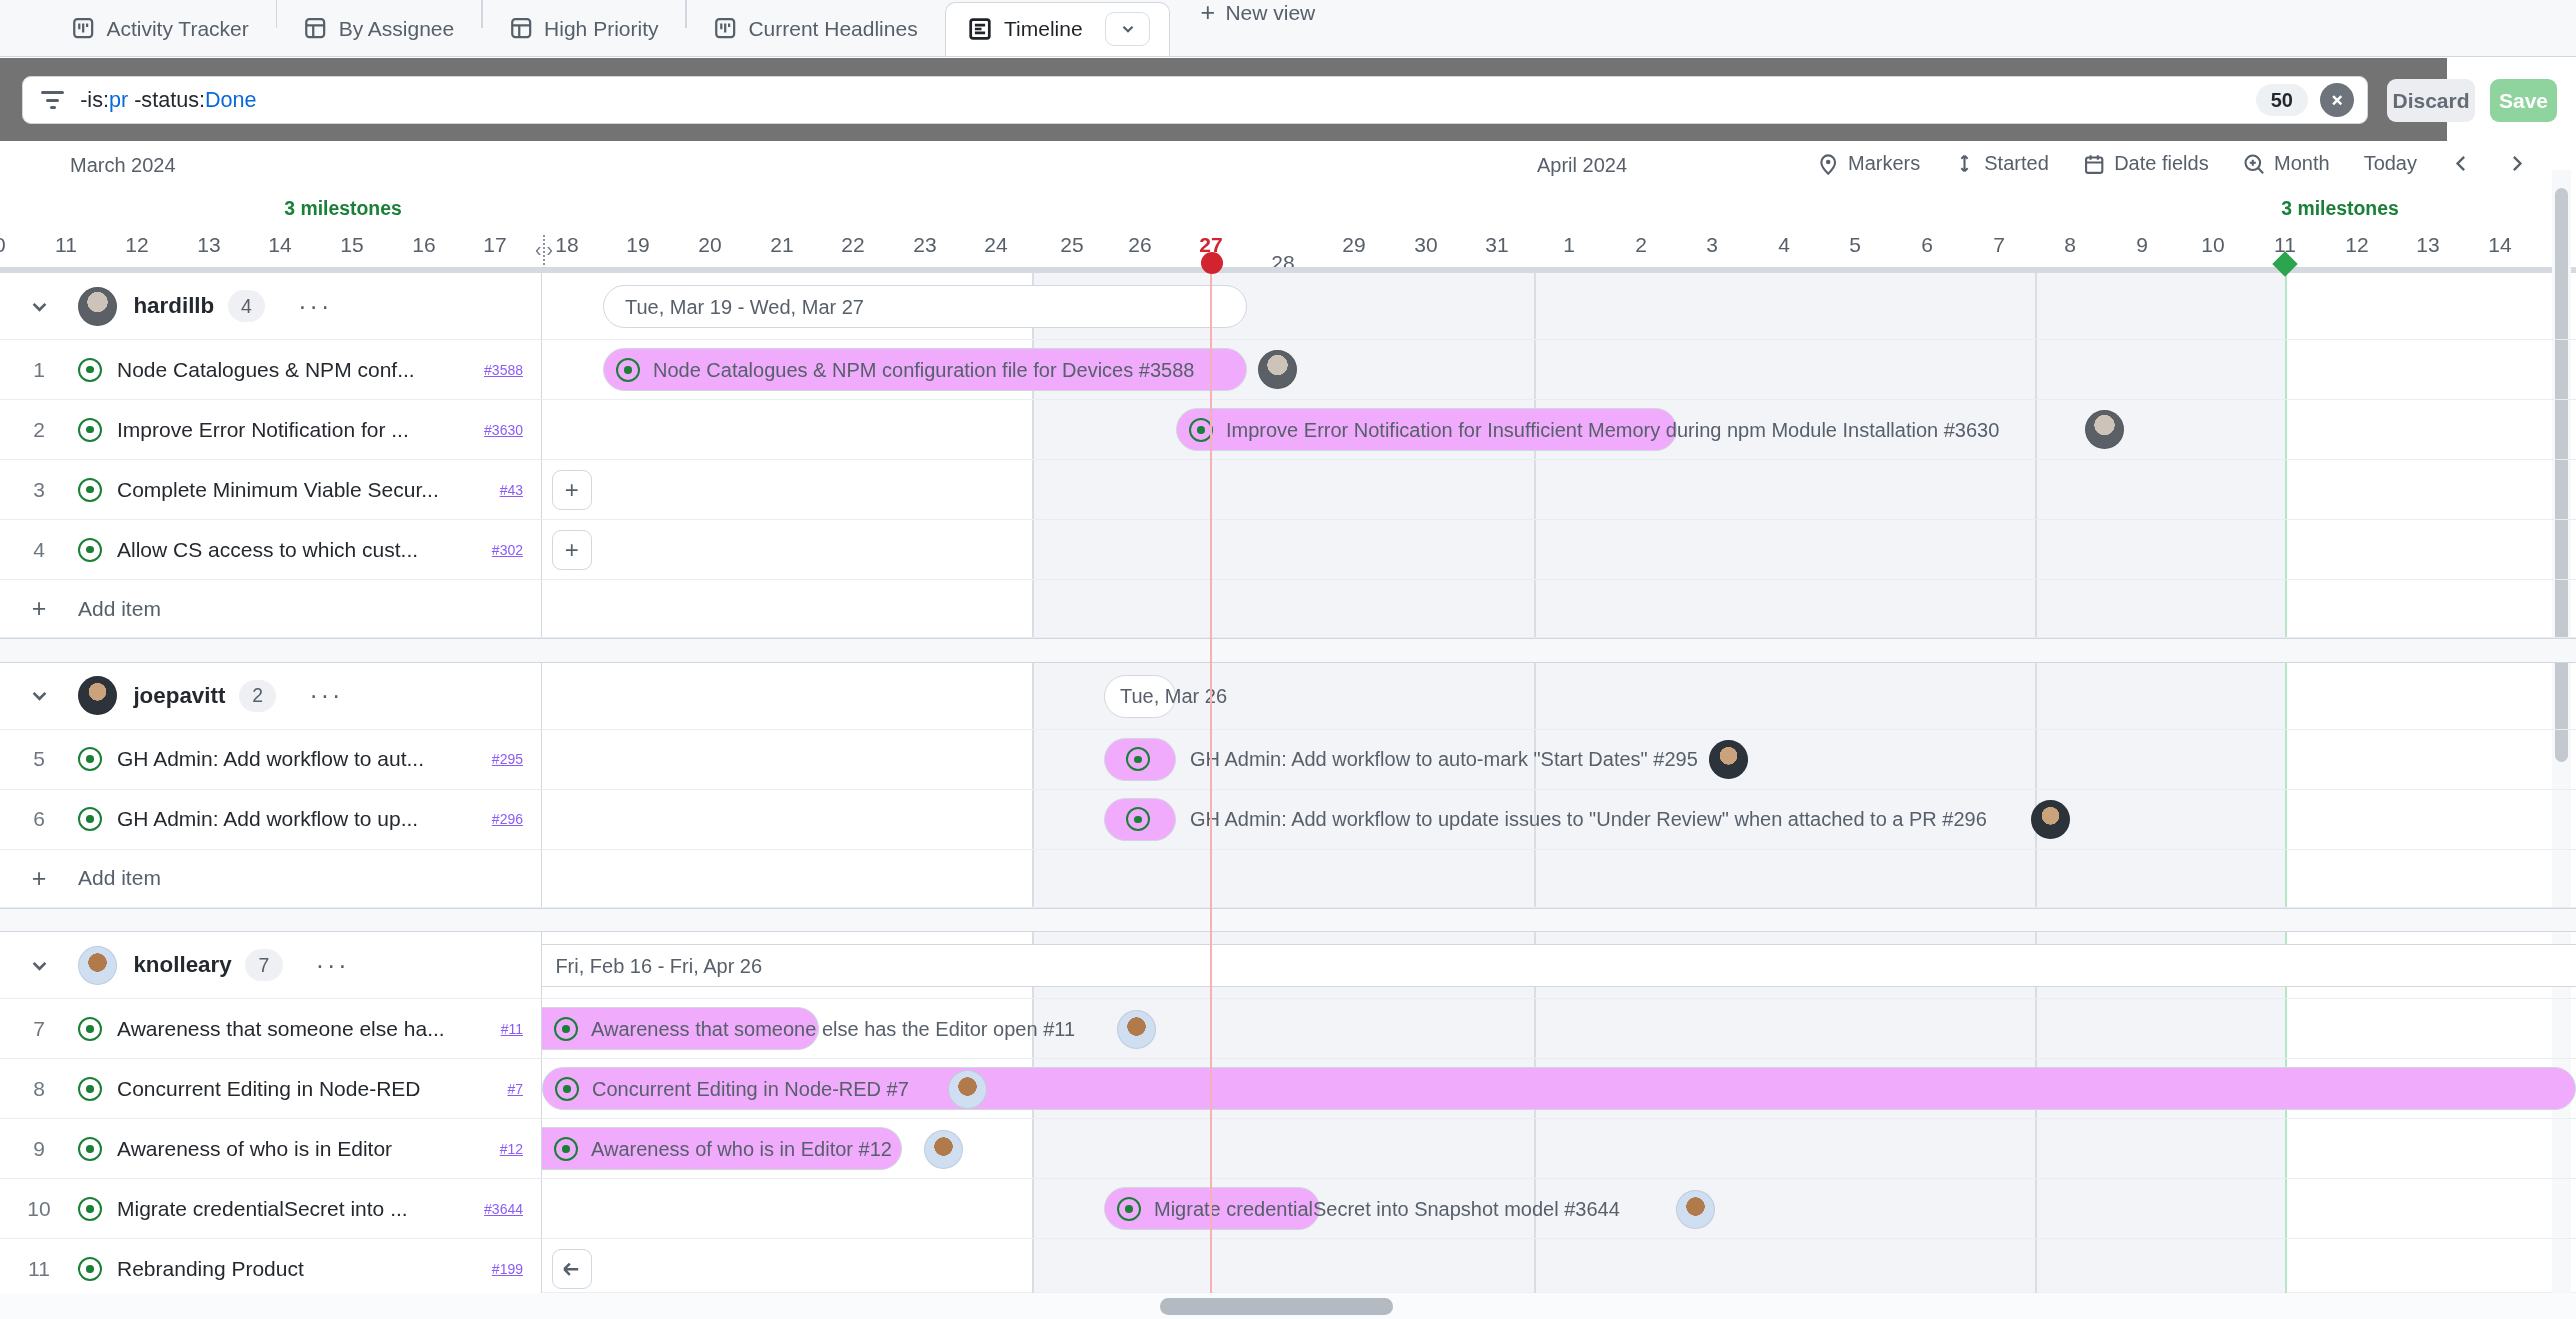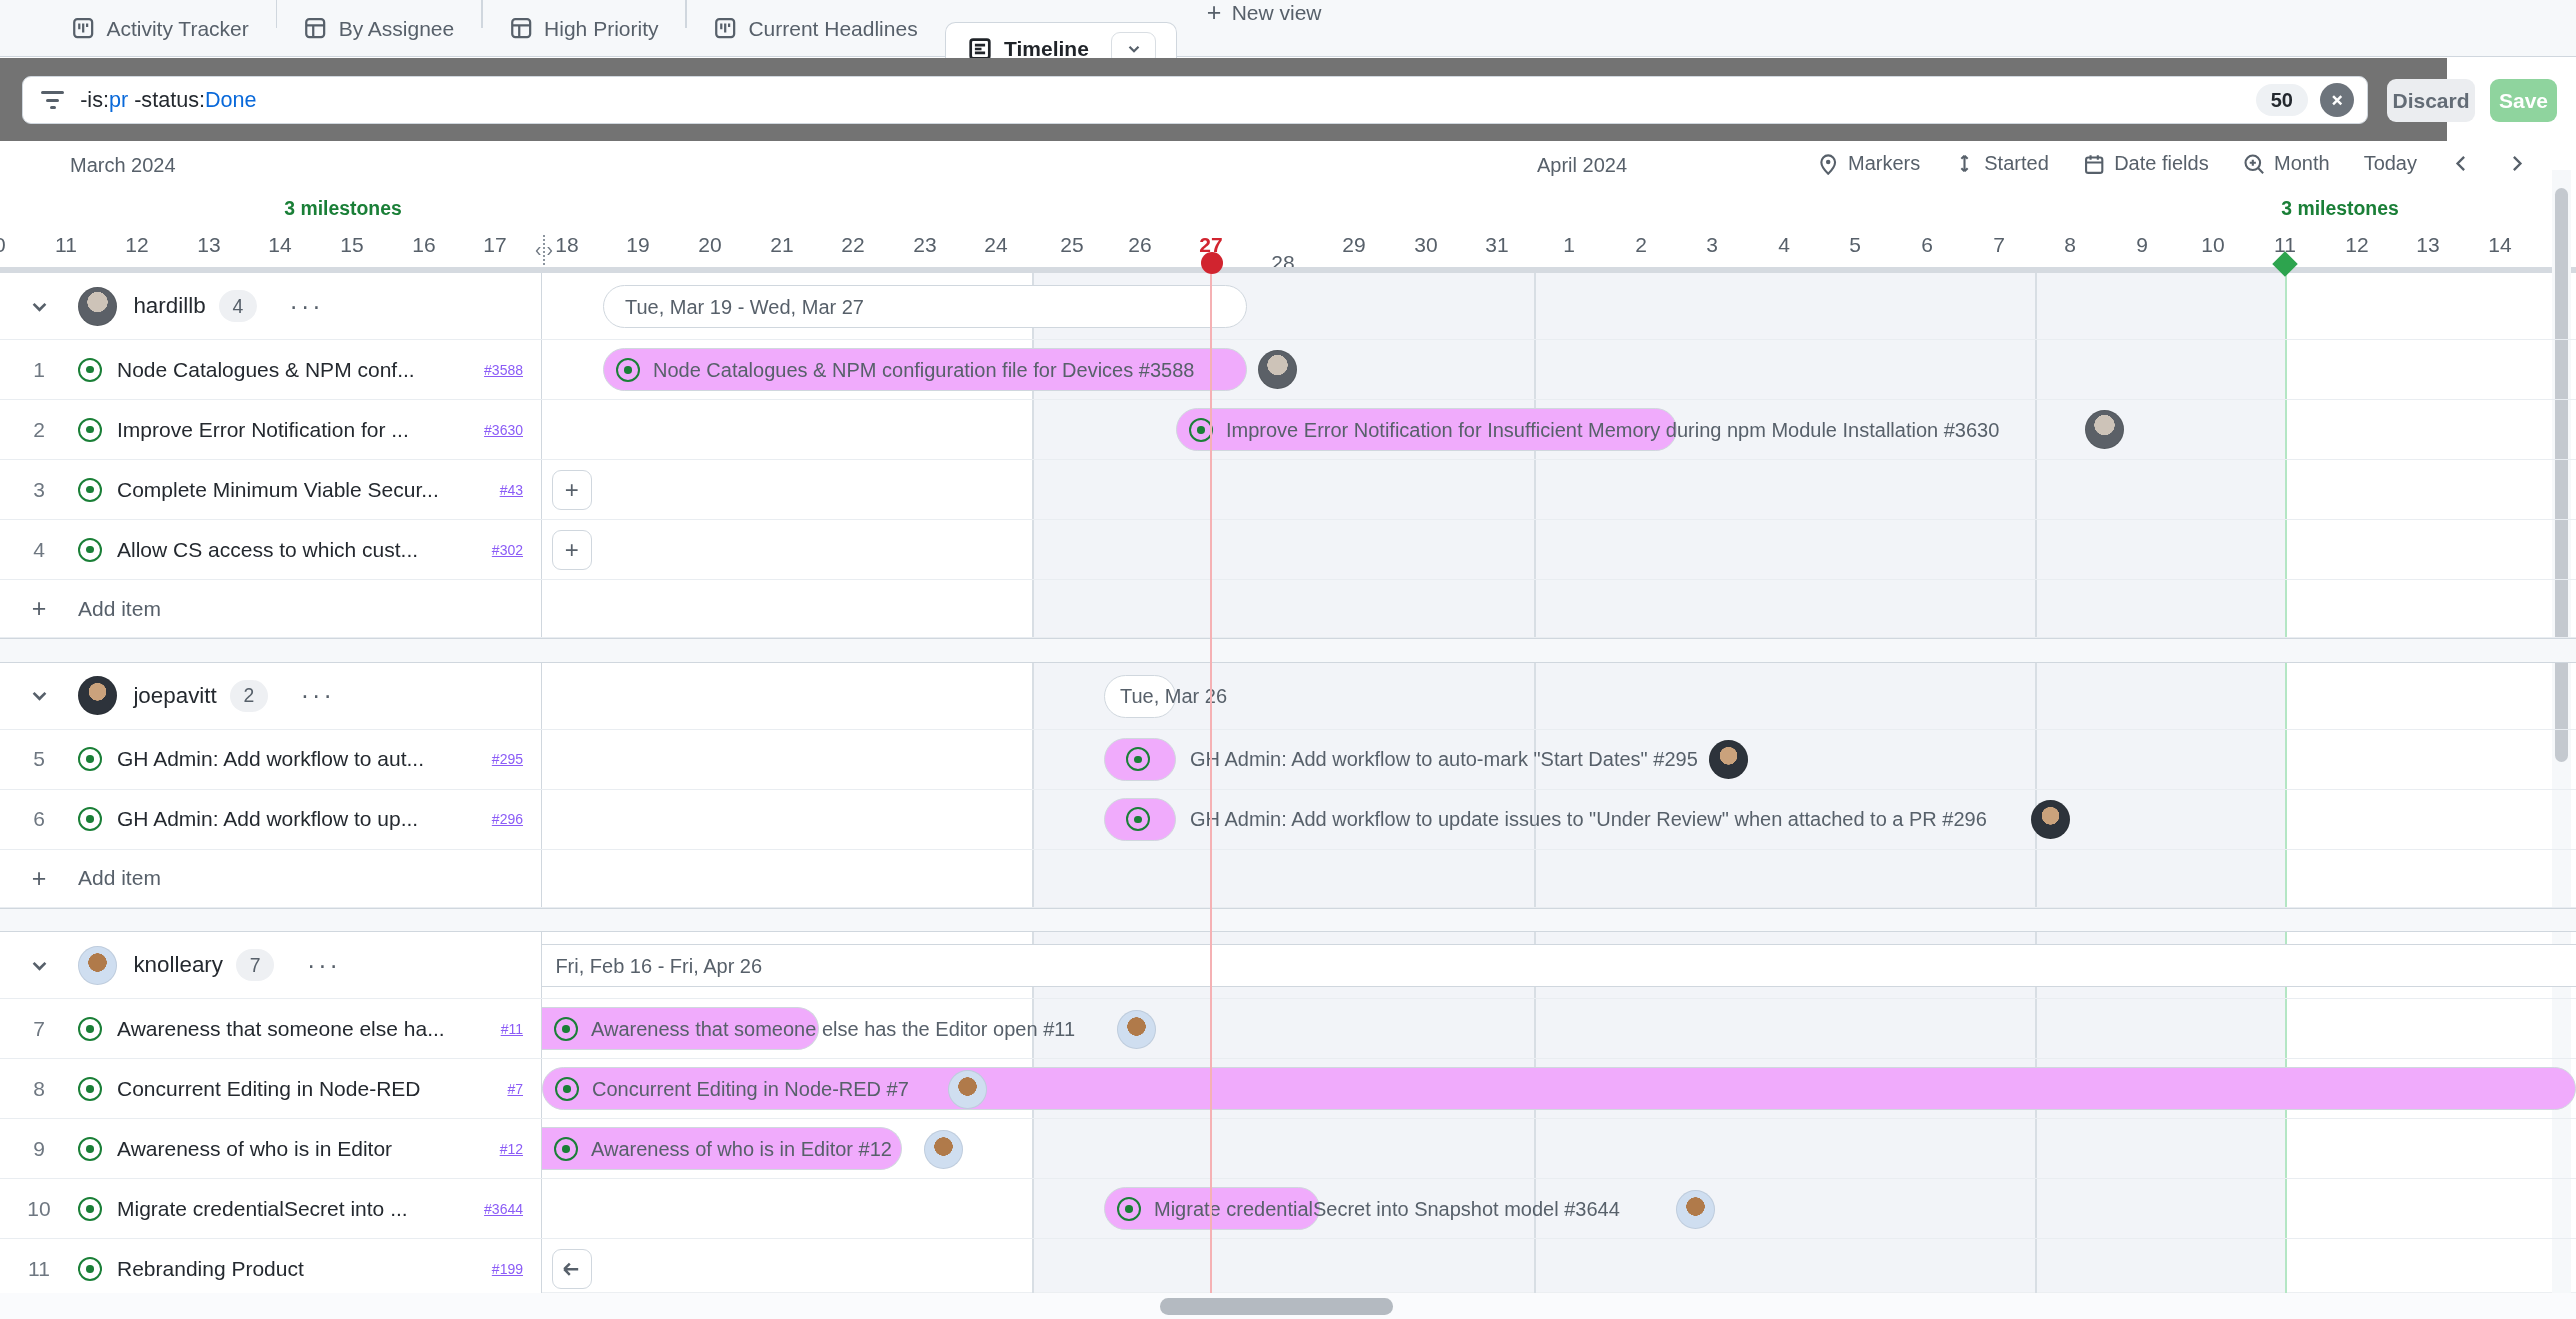--- a/index.html
+++ b/index.html
@@ -8,22 +8,22 @@
   .app { position:relative; width:2576px; height:1319px; overflow:hidden; }
 
   
   .tabbar { position:absolute; left:0; top:0; width:2576px; height:57px; background:#f6f8fa;
     border-bottom:1.5px solid #d0d7de; display:flex; align-items:flex-start; padding-left:45px; }
   .tab { display:flex; align-items:center; gap:12px; padding:0 27px; height:57px;
     font-size:21px; color:#57606a; white-space:nowrap; }
   .tab svg { flex:0 0 auto; }
   .tab-divider { width:1.5px; height:28px; background:#d0d7de; }
   .tab.active { background:#fff; border:1.5px solid #d0d7de; border-bottom:none;
-    border-radius:10.4px 10.4px 0 0; height:54px; margin-top:21px; position:relative; top:0.7px;
-    color:#1f2328; font-weight:bold; padding:0 19.4px 0 22.4px; }
+    border-radius:10.4px 10.4px 0 0; height:54px; margin-top:1px; position:relative; top:0.7px;
+    color:#1f2328; font-weight:normal; padding:0 19.4px 0 22.4px; }
   .caret-btn { margin-left:10.4px; width:45px; height:34px; border:1.5px solid #d9dee3; border-radius:9px;
     display:flex; align-items:center; justify-content:center; background:#fff; }
   .newview { display:flex; align-items:center; gap:10.4px; padding:0 30px; font-size:21px; color:#57606a; }
   .plus-glyph { font-size:25px; color:#57606a; line-height:1; }
 
   
   .filterrow { position:absolute; left:0; top:58px; width:2447px; height:83px; background:#737373; }
   .filter-input { position:absolute; left:22.4px; top:18px; width:2346px; height:48px;
     border:1.5px solid #d0d7de; border-radius:9px; background:#fff; display:flex; align-items:center;
     padding:0 13.4px 0 18px; }
@@ -73,21 +73,21 @@
   .row-gap { height:24.6px; background:#f6f8fa; border-top:1.5px solid #d0d7de; border-bottom:1.5px solid #d0d7de; }
   .sidebar-cell { position:absolute; left:0; top:0; bottom:0; width:542px; background:#fff;
     border-right:1.5px solid #d0d7de; display:flex; align-items:center; z-index:4; }
   .tl-cell { position:absolute; left:542px; right:0; top:0; bottom:0; z-index:2; }
 
   .g-chevron { width:78px; display:flex; justify-content:center; color:#57606a; }
   .avatar { width:39px; height:39px; border-radius:50%; border:1.5px solid rgba(0,0,0,0.08); flex:0 0 auto; }
   .av-hardillb { background:radial-gradient(circle at 50% 38%, #cdc3b8 0 34%, #5b6067 35% 100%); }
   .av-joepavitt { background:radial-gradient(circle at 50% 40%, #caa27c 0 30%, #2d333b 31% 100%); }
   .av-knolleary { background:radial-gradient(circle at 50% 42%, #b07a4a 0 32%, #cfdef0 33% 100%); }
-  .g-name { font-size:22.4px; font-weight:normal; color:#24292f; margin-left:16.4px; }
+  .g-name { font-size:22.4px; font-weight:bold; color:#24292f; margin-left:16.4px; }
   .g-badge { margin-left:13.4px; background:#eef0f3; color:#57606a; font-size:19.4px; border-radius:745px;
     padding:4.5px 13.4px; }
   .g-dots { margin-left:33px; color:#57606a; font-size:25px; letter-spacing:3px; }
 
   .r-num { width:78px; text-align:center; font-size:21px; color:#6e7781; flex:0 0 auto; }
   .issue-icon { width:24px; height:24px; border:2.2px solid #1a7f37; border-radius:50%; position:relative; flex:0 0 auto; }
   .issue-icon::after { content:""; position:absolute; left:50%; top:50%; width:7.5px; height:7.5px;
     margin:-3.7px 0 0 -3.7px; border-radius:50%; background:#1a7f37; }
   .r-title { margin-left:15px; font-size:21px; color:#24292f; white-space:nowrap; overflow:hidden; flex:1; }
   .r-issue { font-size:14px; color:#8b5cf6; padding:0 18px 0 7.5px; flex:0 0 auto;text-decoration:underline; }

